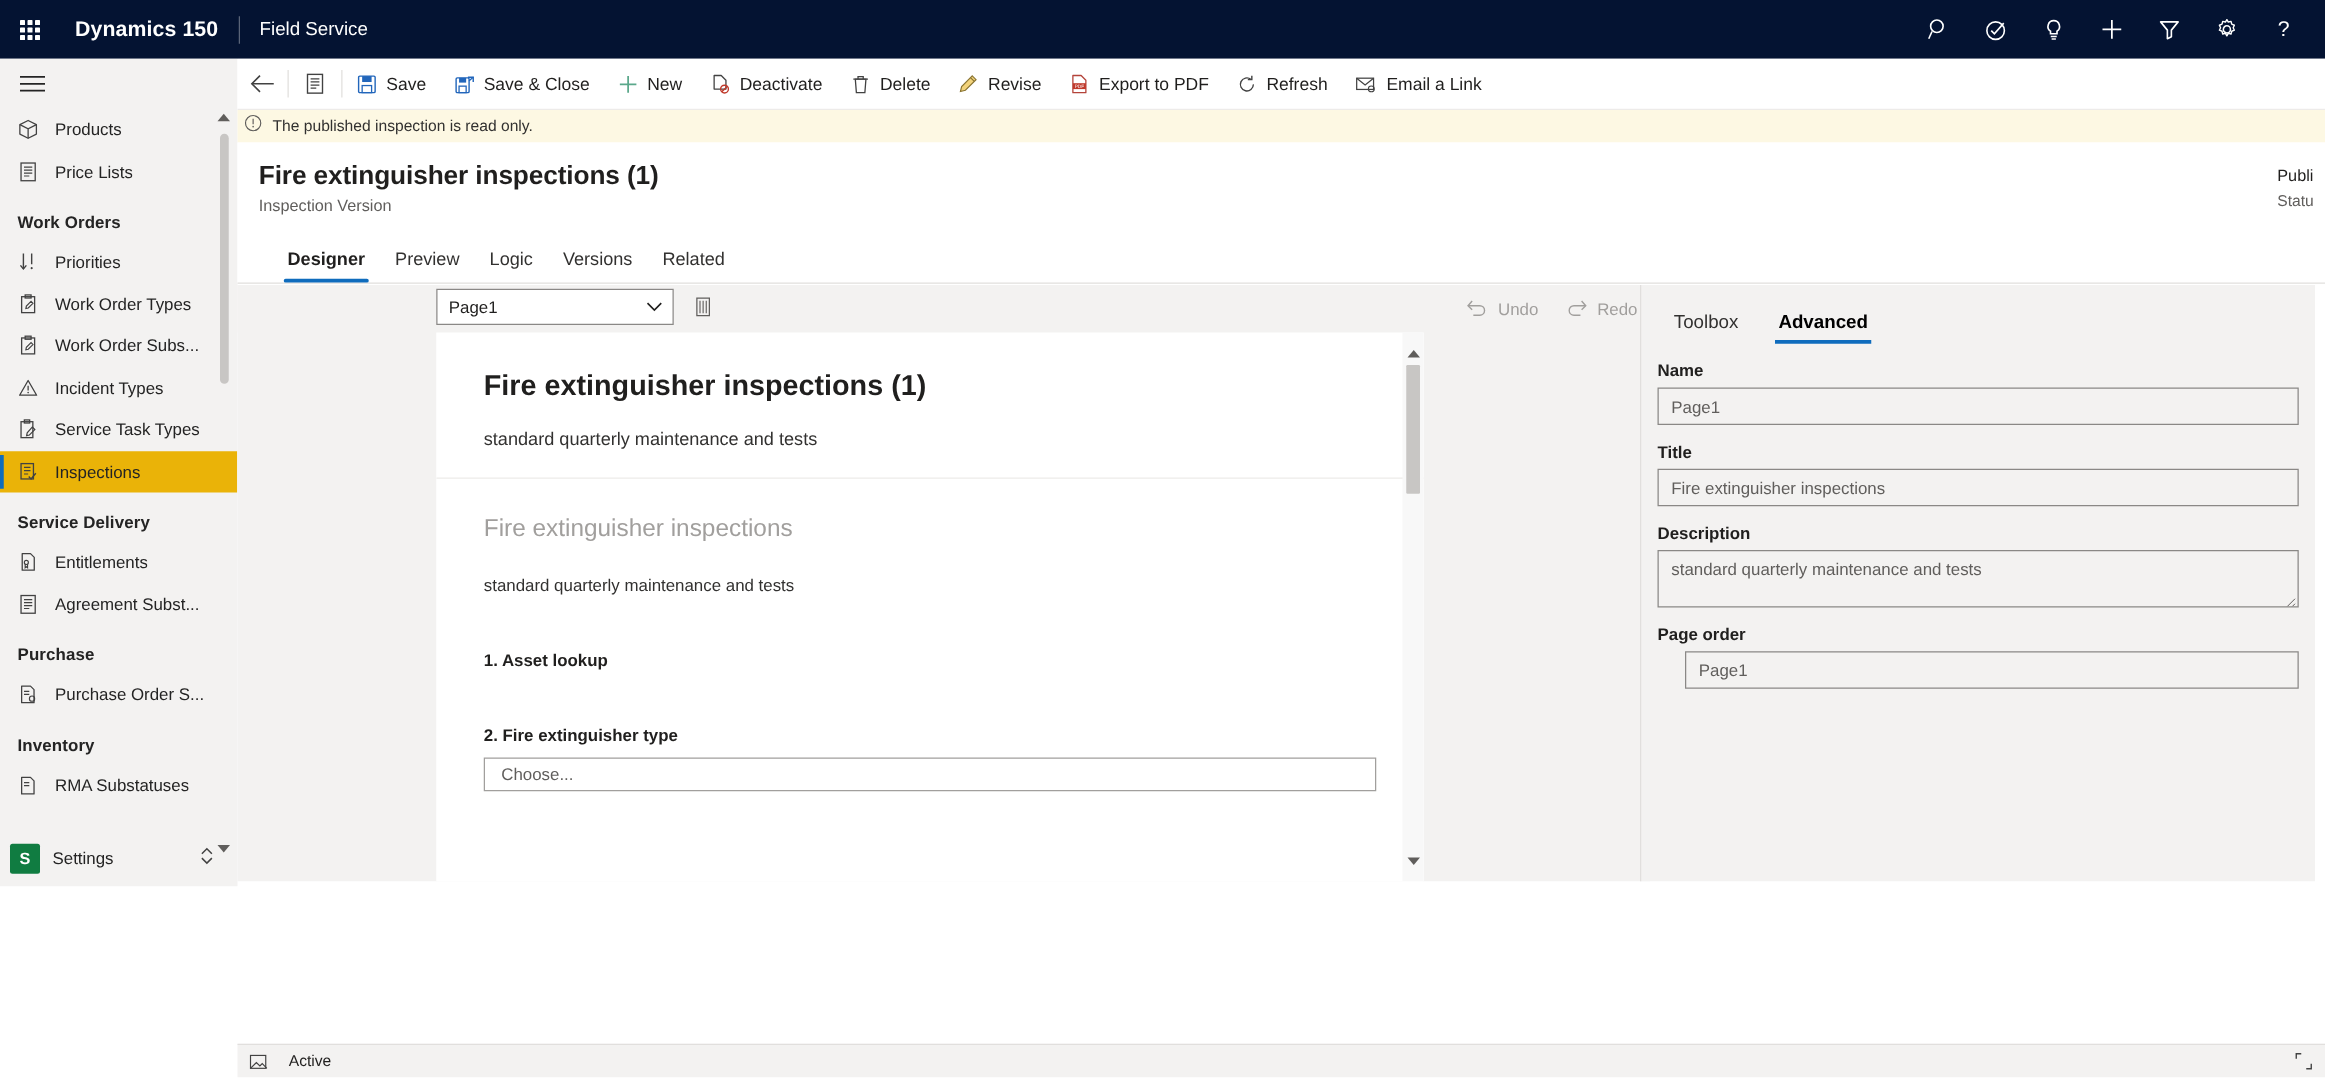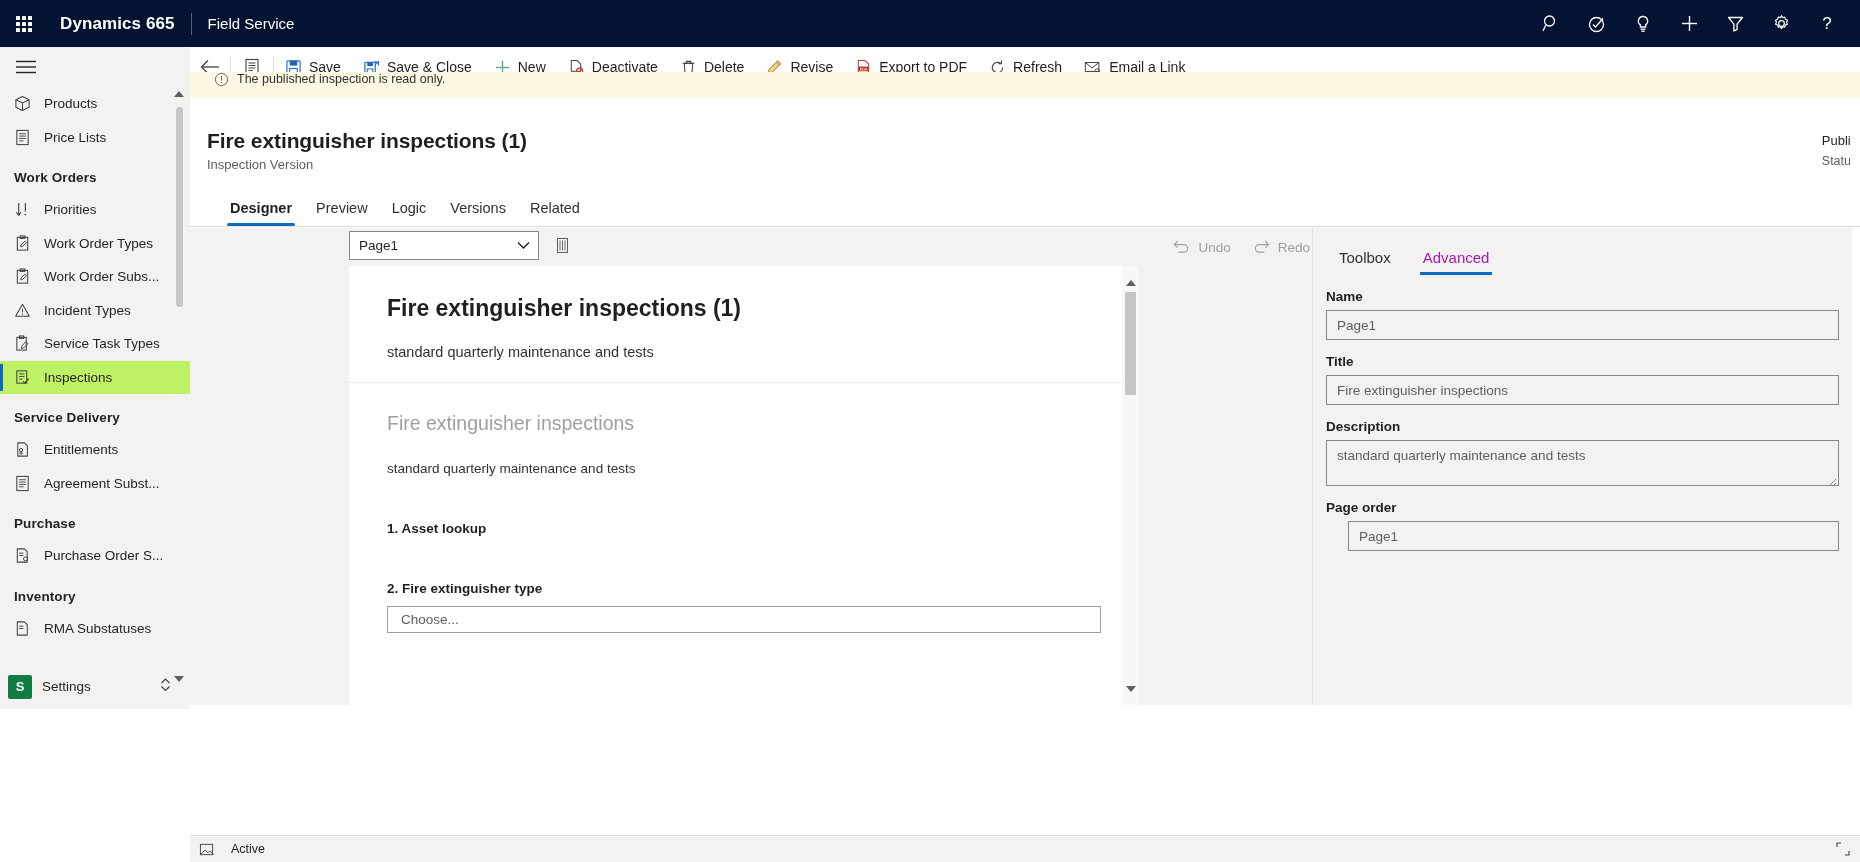--- a/index.html
+++ b/index.html
@@ -54,21 +54,21 @@
   .hamburger svg { display: block; }
   .nav-scroll { position: relative; height: 610px; overflow: hidden; }
   .nav-group-title {
     font-size: 13.5px; font-weight: bold; color: #242424;
     padding: 16px 0 8px 14px; letter-spacing: .1px;
   }
   .nav-item {
     height: 33.5px; display: flex; align-items: center; padding-left: 14px;
     font-size: 13.5px; color: #242424; cursor: pointer; position: relative;
   }
-  .nav-item.selected { background: #bef264; }
+  .nav-item.selected { background: #eab308; }
   .nav-item.selected::before {
     content: ""; position: absolute; left: 0; top: 3px; bottom: 3px; width: 3px;
     background: #0f6cbd;
   }
   .nav-item .nav-icon {
     width: 24px; display: flex; align-items: center; justify-content: flex-start;
     color: #424242; flex: none;
   }
   .nav-item .nav-label {
     margin-left: 6px; white-space: nowrap; overflow: hidden; text-overflow: ellipsis;
@@ -116,22 +116,22 @@
     cursor: pointer; color: #424242;
   }
   .cmd-btn {
     height: 41px; display: flex; align-items: center; padding: 0 11px;
     font-size: 14px; color: #201f1e; cursor: pointer; gap: 7px; white-space: nowrap;
   }
   .cmd-btn .ci { display: flex; align-items: center; }
 
   
   .banner {
-    position: absolute; top: 72px; left: 190px; width: 1670px; height: 26px;
-    background: #fdf8e3; display: flex; align-items: flex-start; padding-left: 24px; gap: 8px;
+    position: absolute; top: 88px; left: 190px; width: 1670px; height: 26px;
+    background: #fdf8e3; display: flex; align-items: center; padding-left: 5px; gap: 8px;
   }
   .banner .btxt { font-size: 12.5px; color: #323130; }
 
   
   .rec-header {
     position: absolute; top: 114px; left: 190px; width: 1670px; height: 74px;
     background: #ffffff;
   }
   .rec-title {
     position: absolute; left: 17px; top: 15px;
@@ -226,21 +226,21 @@
   .proppanel {
     position: absolute; top: 228px; left: 1312px; width: 540px; height: 477px;
     background: #f3f2f1; border-left: 1px solid #e1dfdd;
   }
   .pp-tabs {
     display: flex; align-items: flex-end; height: 47px; padding-left: 13px; gap: 6px;
   }
   .pp-tab {
     position: relative; font-size: 15px; color: #323130; padding: 0 13px 9px 13px; cursor: pointer;
   }
-  .pp-tab.active { font-weight: 400; color: #a21caf; }
+  .pp-tab.active { font-weight: 700; color: #000000; }
   .pp-tab.active::after {
     content: ""; position: absolute; left: 10px; right: 10px; bottom: 0; height: 3px; background: #0f6cbd;
   }
   .pp-body { padding: 14px 13px 0 13px; }
   .pp-label {
     font-size: 13.5px; font-weight: bold; color: #201f1e; margin-top: 14px; margin-bottom: 6px;
   }
   .pp-label:first-child { margin-top: 0; }
   .pp-input {
     height: 30px; border: 1px solid #8a8886; background: #f3f2f1;
@@ -278,21 +278,21 @@
         <i></i>
         <i></i>
         <i></i>
         <i></i>
         <i></i>
         <i></i>
         <i></i>
         <i></i>
       </div>
   </div>
-  <div class="brand">Dynamics 665</div>
+  <div class="brand">Dynamics 150</div>
   <div class="brand-sep"></div>
   <div class="appname">Field Service</div>
 
   <div class="suitebar-right">
     <div class="sb-icon">
       <svg width="19" height="19" viewBox="0 0 19 19">
           <circle cx="7.5" cy="7" r="5" fill="none" stroke="#fff" stroke-width="1.3"></circle>
           <line x1="3.6" y1="11.2" x2="1" y2="17" stroke="#fff" stroke-width="1.3"></line>
         </svg>
     </div>

